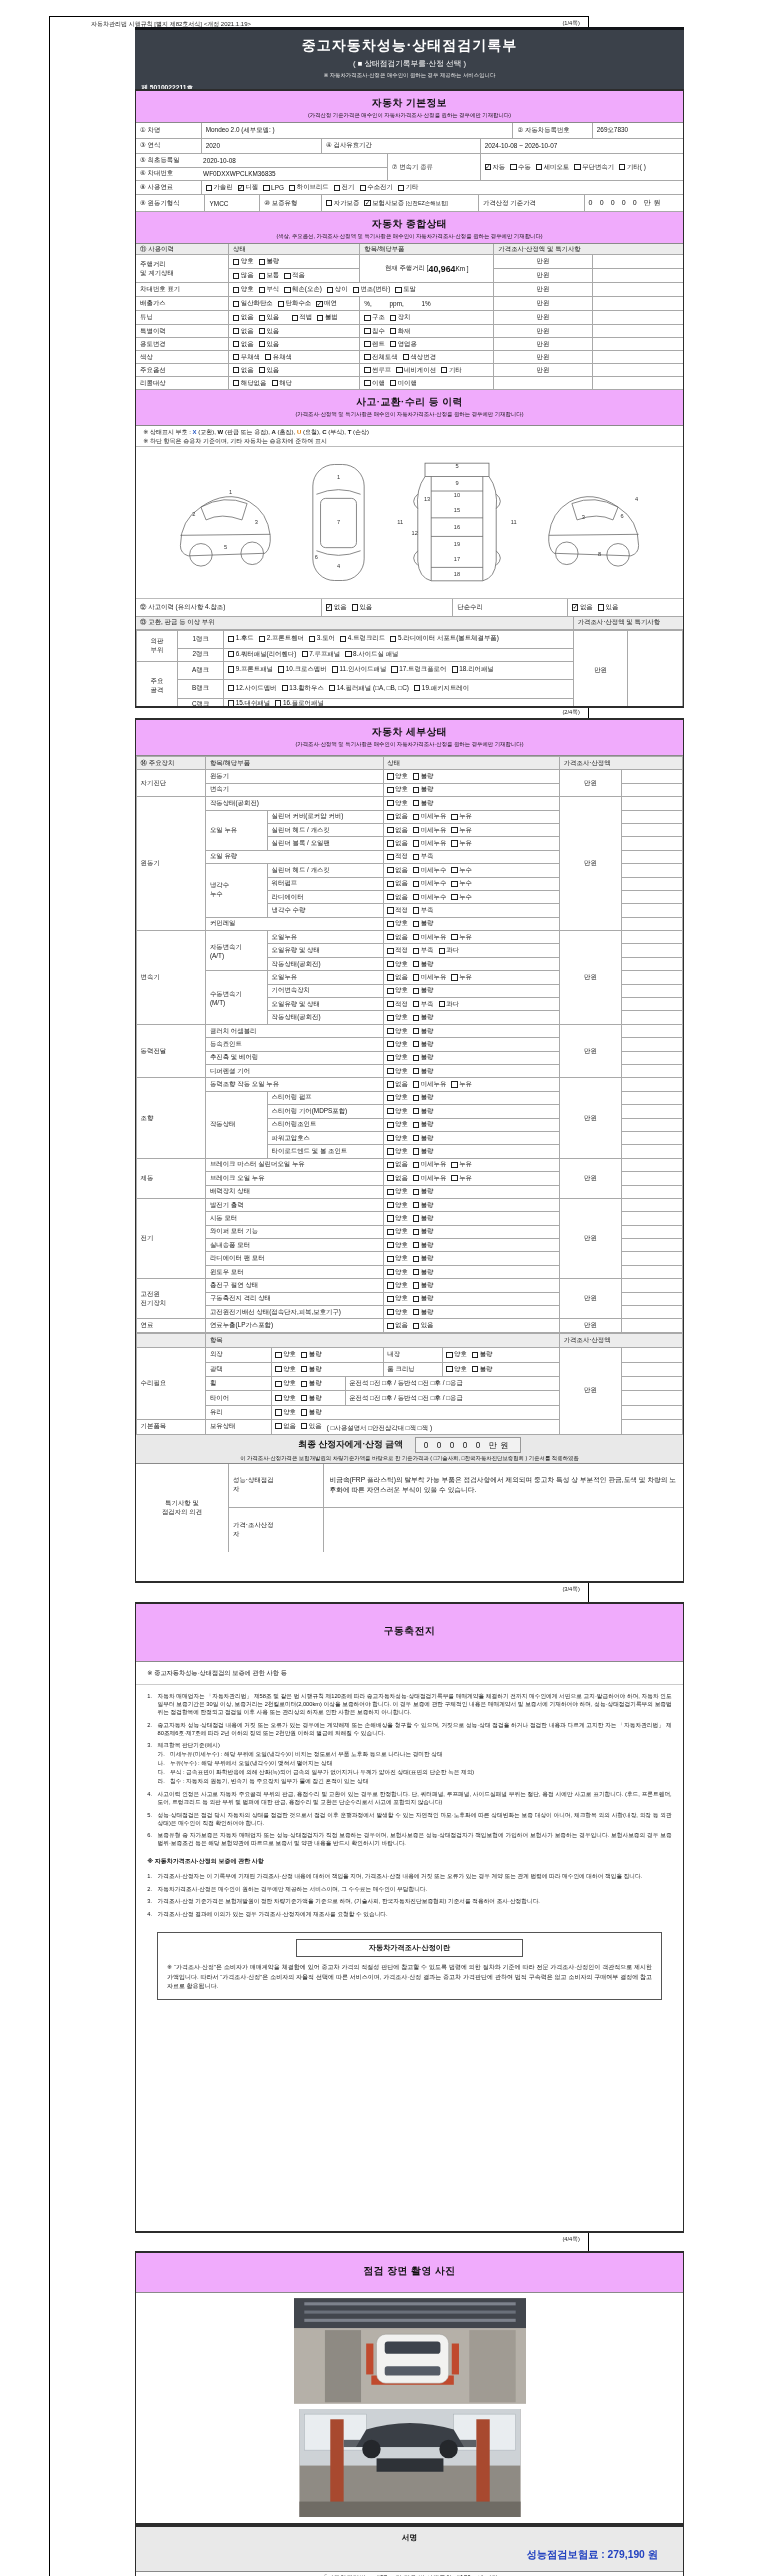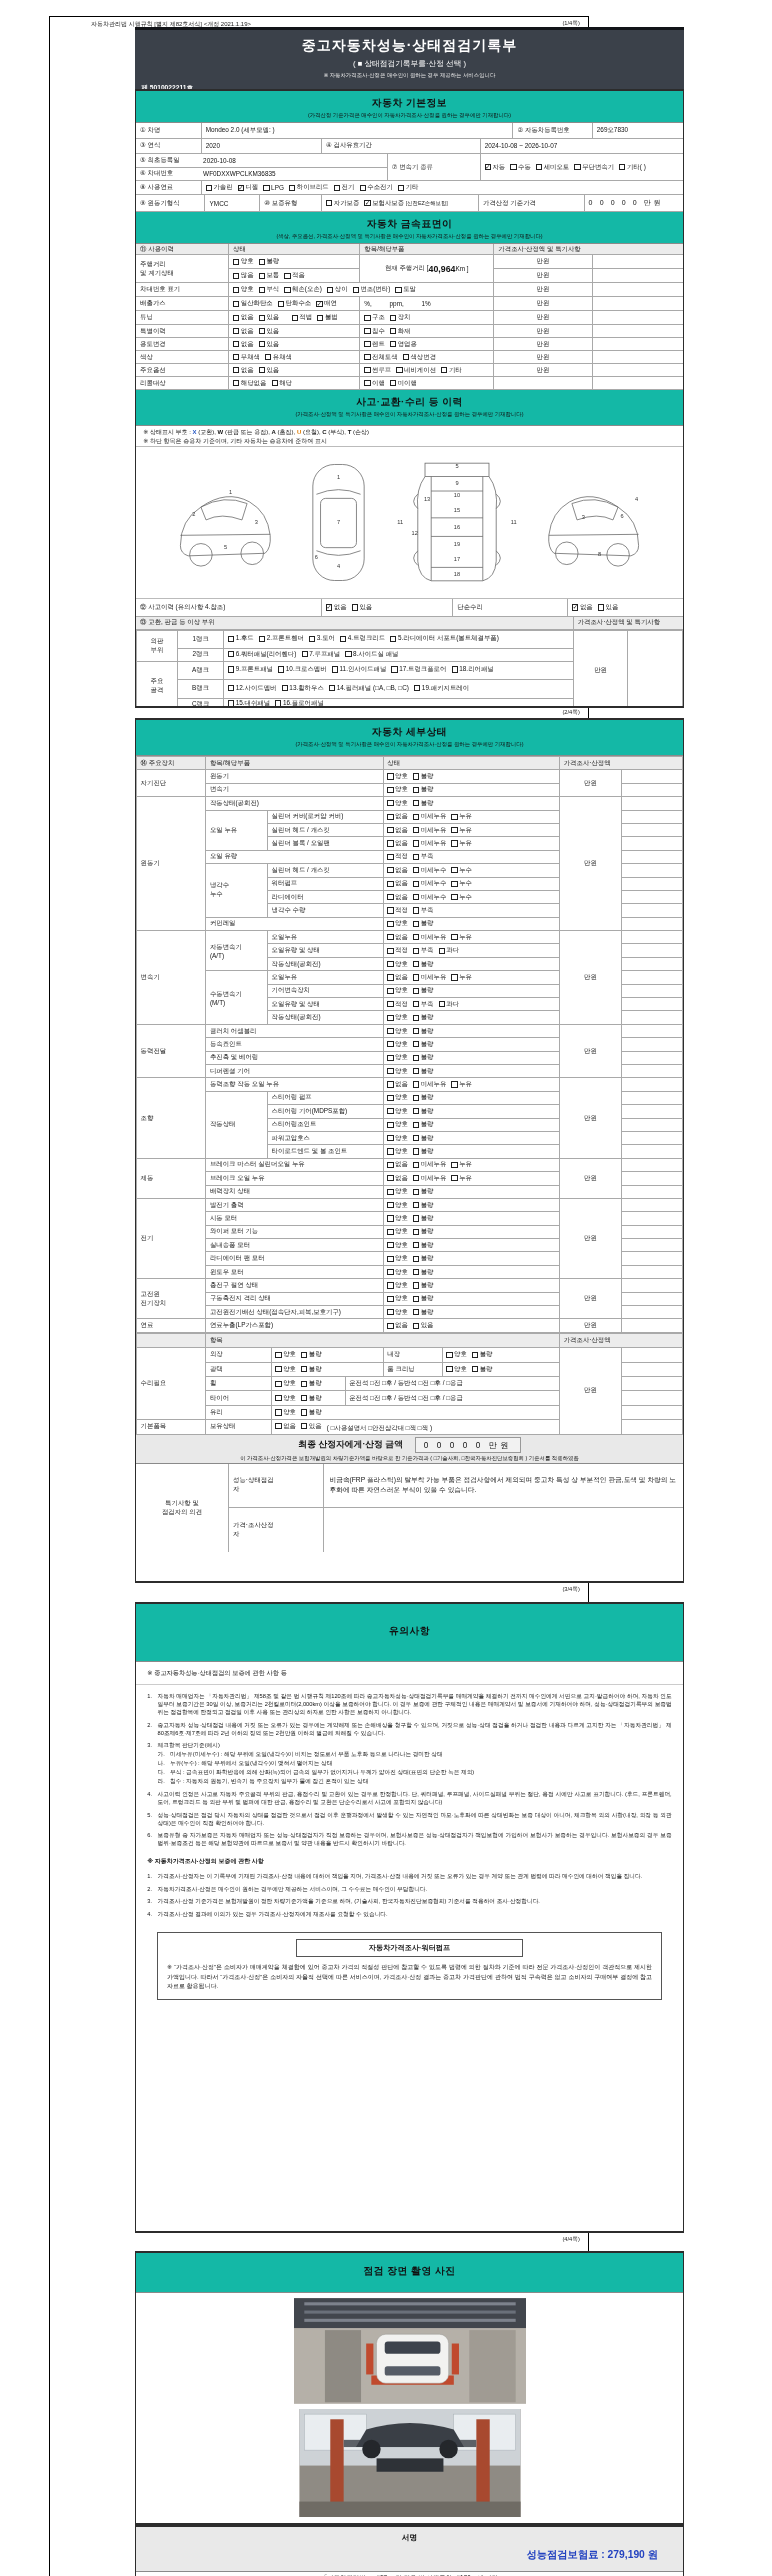--- a/index.html
+++ b/index.html
@@ -10,21 +10,21 @@
   .rule{font-size:6px;color:#222}
   .pgmark{font-size:5.7px;color:#222}
   
   .tbox{position:absolute;left:85px;top:10.3px;width:549px;height:63px;background:#3b414a;border-top:3.1px solid #121418;color:#fff}
   .tbox .t{font-size:14px;font-weight:bold;text-align:center;letter-spacing:1px;margin-top:7.2px}
   .tbox .s{font-size:7.7px;text-align:center;margin-top:3.6px}
   .tbox .n{font-size:5.4px;text-align:center;margin-top:2.6px;color:#e7e7e7}
   .docno{position:absolute;left:91px;top:64px;width:536px;height:13.4px;background:#3b414a;color:#fff;font-size:6.7px;font-weight:bold;line-height:13.4px;padding-left:6.2px;left:85px}
   
   .sec{position:absolute;left:85px;width:549px;background:#fff;border:1px solid #2c2c2c;border-top-width:2.6px;border-bottom-width:2.6px;overflow:hidden}
-  .shead{background:#14b8a6;border-bottom:0.5px solid #8a8a8a;text-align:center}
+  .shead{background:#f0abfc;border-bottom:0.5px solid #8a8a8a;text-align:center}
   .shead .t{font-size:9.8px;font-weight:bold;letter-spacing:0.5px;padding-top:5.7px}
   .shead .s{font-size:5.4px;margin-top:2.6px;color:#111}
   
   .frow{display:flex;border-bottom:0.5px solid #a9a9a9;align-items:stretch;background:#fff}
   .fc{border-right:0.5px solid #a9a9a9;padding:0.5px 4.1px;display:flex;align-items:center;font-size:6.4px;overflow:hidden}
   .fc:last-child{border-right:none}
   .fcol{display:flex;flex-direction:column;border-right:0.5px solid #a9a9a9;overflow:hidden}
   .fhalf{flex:1;display:flex;align-items:center;padding:0 4.1px;font-size:6.4px}
   .fhalf.b{border-bottom:0.5px solid #a9a9a9}
   .lab{white-space:pre-line}
@@ -175,21 +175,21 @@
               <span class="cblb">보험사보증</span>
               <span class="cbnote">[신한EZ손해보험]</span>
             </span>
           </div>
         <div class="fc" style="width:19.3%">가격산정 기준가격</div>
         <div class="fc zeros" style="width:18%">0 0 0 0 0 만원</div>
       </div>
     </div>
 
     <div class="shead" style="height:32px">
-      <div class="t">자동차 금속표면이</div>
+      <div class="t">자동차 종합상태</div>
       <div class="s">(색상, 주요옵션, 가격조사·산정액 및 특기사항은 매수인이 자동차가격조사·산정을 원하는 경우에만 기재합니다)</div>
     </div>
 
     <div id="sum-head" class="frow hd" style="height:11.3px">
       <div class="fc" style="width:17%">⑪ 사용이력</div>
       <div class="fc" style="width:24%">상태</div>
       <div class="fc" style="width:24.5%">항목/해당부품</div>
       <div class="fc" style="width:34.5%">가격조사·산정액 및 특기사항</div>
     </div>
     <div id="sum-rows">
@@ -1340,21 +1340,21 @@
           <div class="fc" style="flex:1"></div>
         </div>
       </div>
     </div>
   </div>
 
   <div class="abs pgmark" style="right:8.2px;top:1569px">(3/4쪽)</div>
 
   <div class="sec" style="top:1585px;height:631px">
     <div class="shead" style="height:58px">
-      <div class="t" style="padding-top:20.6px">유의사항</div>
+      <div class="t" style="padding-top:20.6px">구동축전지</div>
     </div>
     <div style="padding:7.2px 11.3px 0 11.3px;border-bottom:0.5px solid #ccc;height:23px;font-size:6.2px">※ 중고자동차성능·상태점검의 보증에 관한 사항 등</div>
     <div id="notice-body" style="padding:7.2px 11.3px 3.1px 11.3px">
         <div class="ni">
           <div class="nnum">1.</div>
           <div class="ntext">자동차 매매업자는 「자동차관리법」 제58조 및 같은 법 시행규칙 제120조에 따라 중고자동차성능·상태점검기록부를 매매계약을 체결하기 전까지 매수인에게 서면으로 고지·발급하여야 하며, 자동차 인도일부터 보증기간은 30일 이상, 보증거리는 2천킬로미터(2,000km) 이상을 보증하여야 합니다. 이 경우 보증에 관한 구체적인 내용은 매매계약서 및 보증서에 기재하여야 하며, 성능·상태점검기록부의 보증범위는 점검항목에 한정되고 점검일 이후 사용 또는 관리상의 하자로 인한 사항은 보증하지 아니합니다.</div>
         </div>
         <div class="ni">
           <div class="nnum">2.</div>
           <div class="ntext">중고자동차 성능·상태점검 내용에 거짓 또는 오류가 있는 경우에는 계약해제 또는 손해배상을 청구할 수 있으며, 거짓으로 성능·상태 점검을 하거나 점검한 내용과 다르게 고지한 자는 「자동차관리법」 제80조제6호·제7호에 따라 2년 이하의 징역 또는 2천만원 이하의 벌금에 처해질 수 있습니다.</div>
@@ -1401,21 +1401,21 @@
         <div class="ni">
           <div class="nnum">3.</div>
           <div class="ntext">가격조사·산정 기준가격은 보험개발원이 정한 차량기준가액을 기준으로 하며, (기술사회, 한국자동차진단보증협회) 기준서를 적용하여 조사·산정합니다.</div>
         </div>
         <div class="ni">
           <div class="nnum">4.</div>
           <div class="ntext">가격조사·산정 결과에 이의가 있는 경우 가격조사·산정자에게 재조사를 요청할 수 있습니다.</div>
         </div>
       </div>
     <div style="margin:7.2px 20.6px 0 20.6px;border:0.5px solid #555;padding:6.2px 9.3px 8.2px 9.3px">
-      <div style="width:227px;margin:0 auto;border:0.5px solid #555;text-align:center;font-size:7.2px;font-weight:bold;padding:3.1px 0">자동차가격조사·워터펌프</div>
+      <div style="width:227px;margin:0 auto;border:0.5px solid #555;text-align:center;font-size:7.2px;font-weight:bold;padding:3.1px 0">자동차가격조사·산정이란</div>
       <div style="font-size:6px;line-height:9.3px;margin-top:6.2px;text-align:justify">※ “가격조사·산정”은 소비자가 매매계약을 체결함에 있어 중고차 가격의 적절성 판단에 참고할 수 있도록 법령에 의한 절차와 기준에 따라 전문 가격조사·산정인이 객관적으로 제시한 가액입니다. 따라서 “가격조사·산정”은 소비자의 자율적 선택에 따른 서비스이며, 가격조사·산정 결과는 중고차 가격판단에 관하여 법적 구속력은 없고 소비자의 구매여부 결정에 참고자료로 활용됩니다.</div>
     </div>
   </div>
 
   <div class="abs pgmark" style="right:8.2px;top:2219px">(4/4쪽)</div>
 
   <div class="sec" style="top:2234px;height:274px">
     <div class="shead" style="height:40px">
       <div class="t" style="padding-top:12.4px">점검 장면 촬영 사진</div>
     </div>

